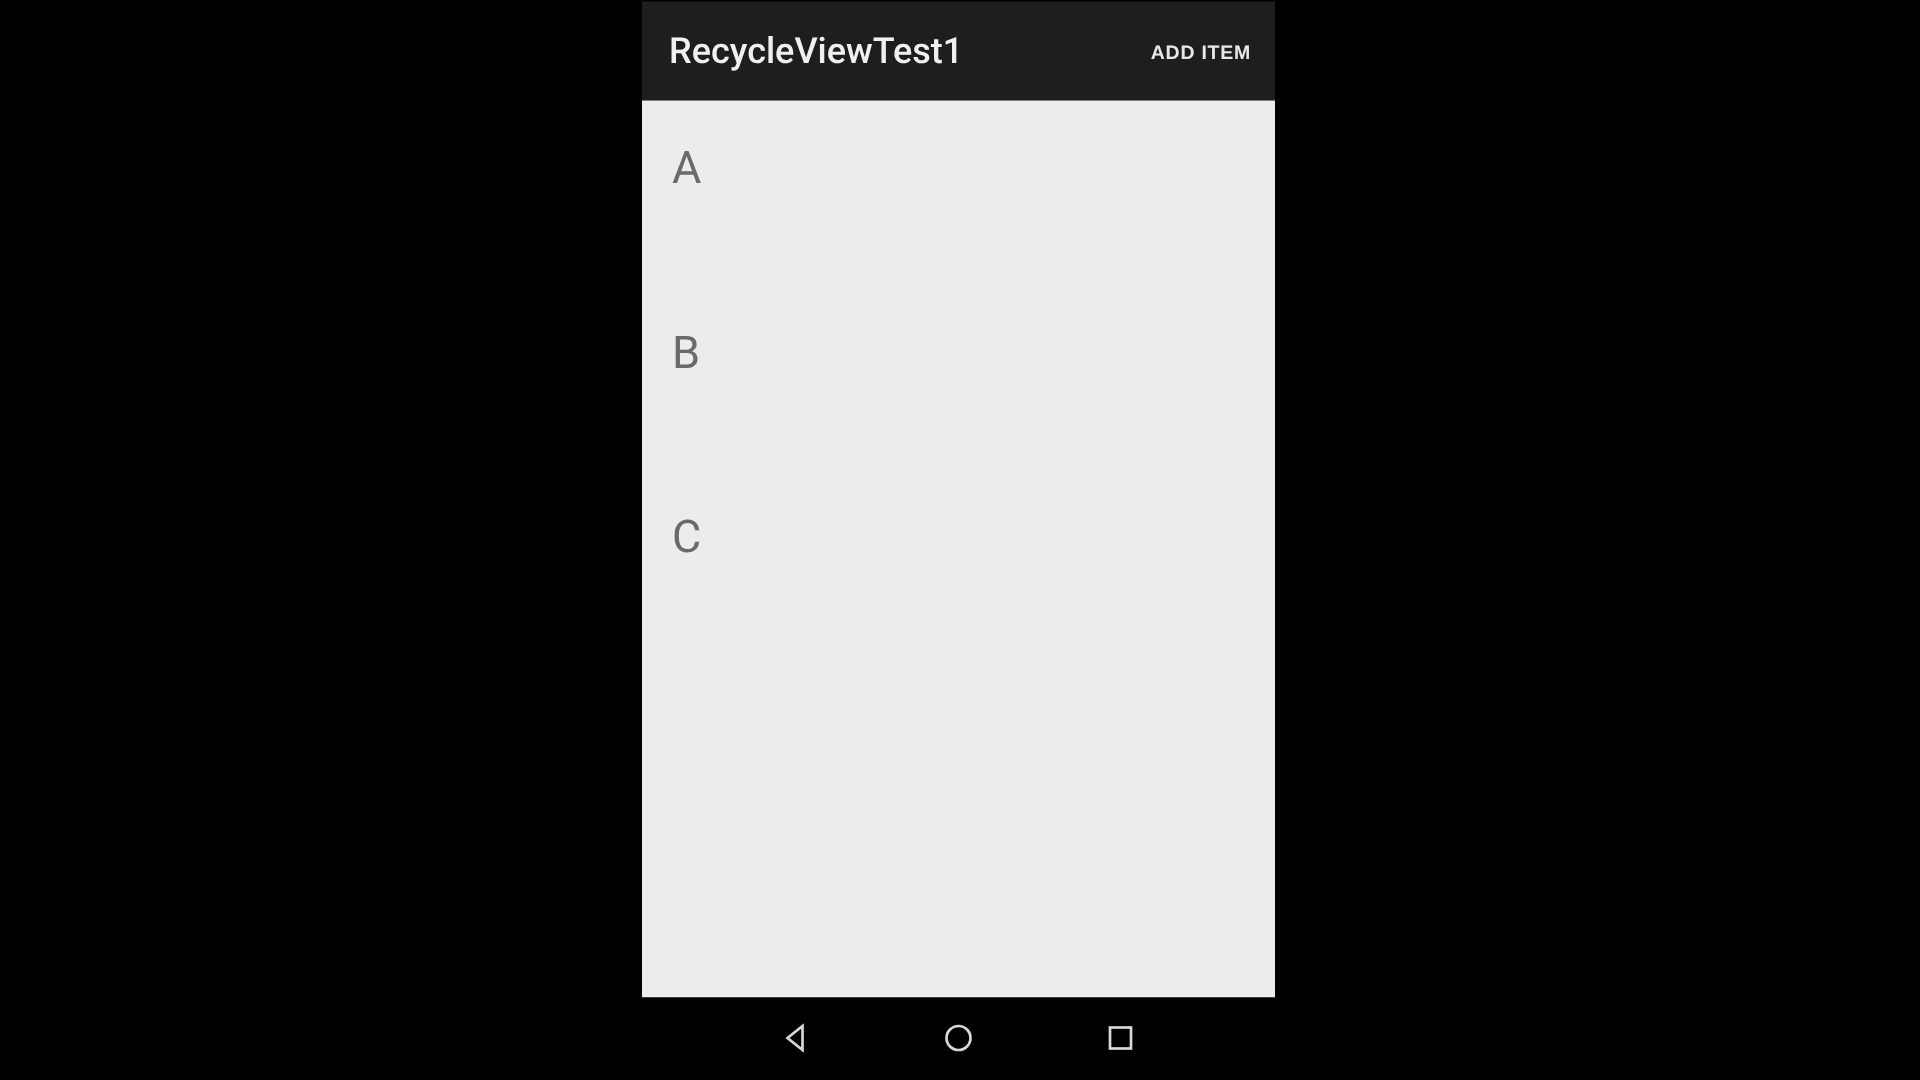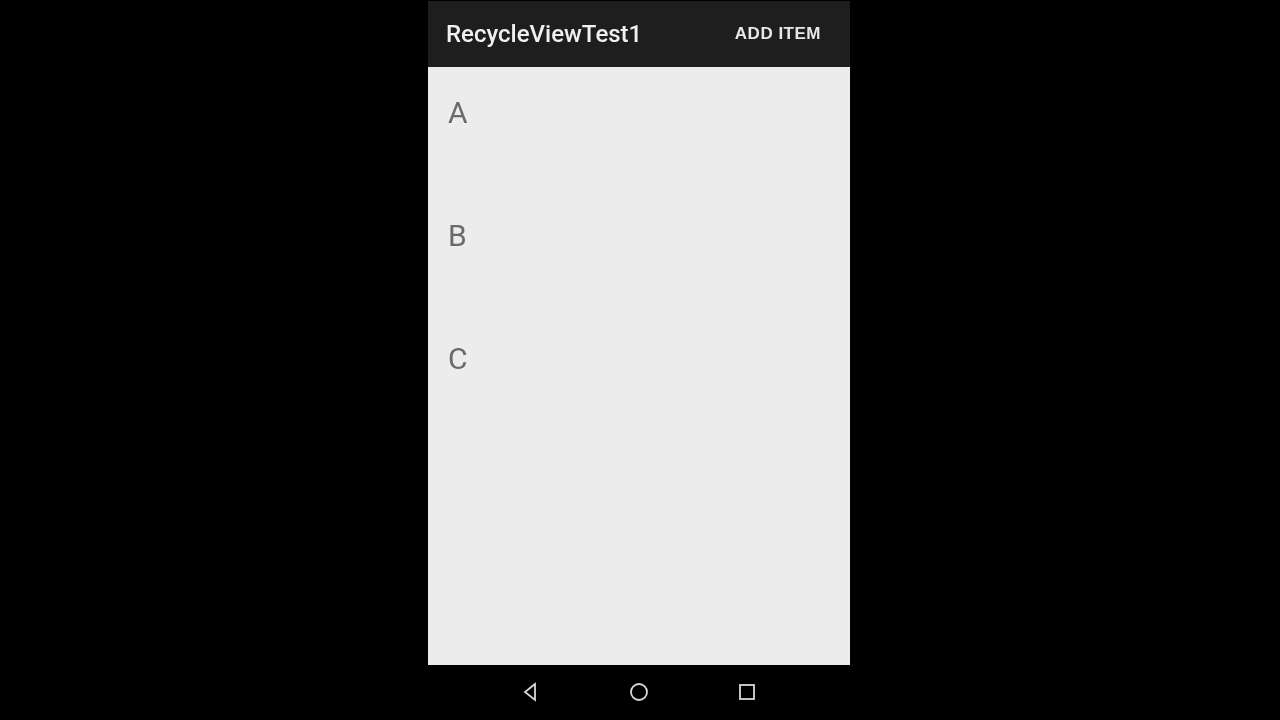--- a/index.html
+++ b/index.html
@@ -23,30 +23,30 @@
       height: 718px;
       display: flex;
       flex-direction: column;
     }
     .app-bar {
       height: 66px;
       background: #1e1e1e;
       display: flex;
       align-items: center;
       justify-content: space-between;
-      padding: 0 25px 0 18px;
+      padding: 0 12px 0 18px;
     }
     .app-title {
       color: #f0f0f0;
       font-size: 24px;
       font-weight: 500;
     }
     .add-item-btn {
       color: #e8e8e8;
-      font-size: 17px;
+      font-size: 13px;
       font-weight: 600;
       letter-spacing: 0.5px;
       background: none;
       border: none;
       cursor: pointer;
       padding: 8px 4px;
     }
     .content-area {
       flex: 1;
       background: #ececec;

